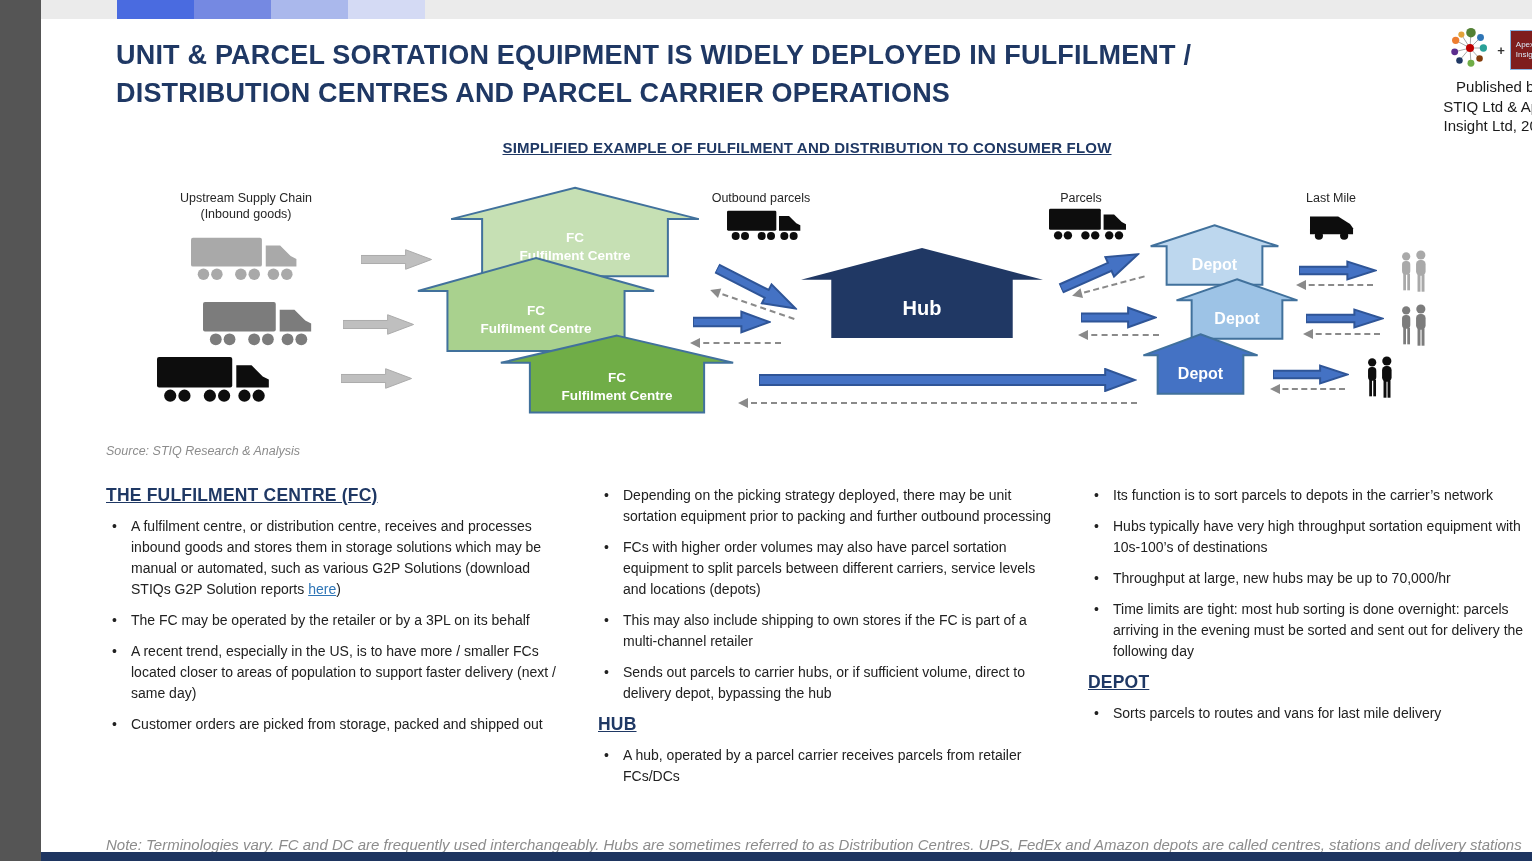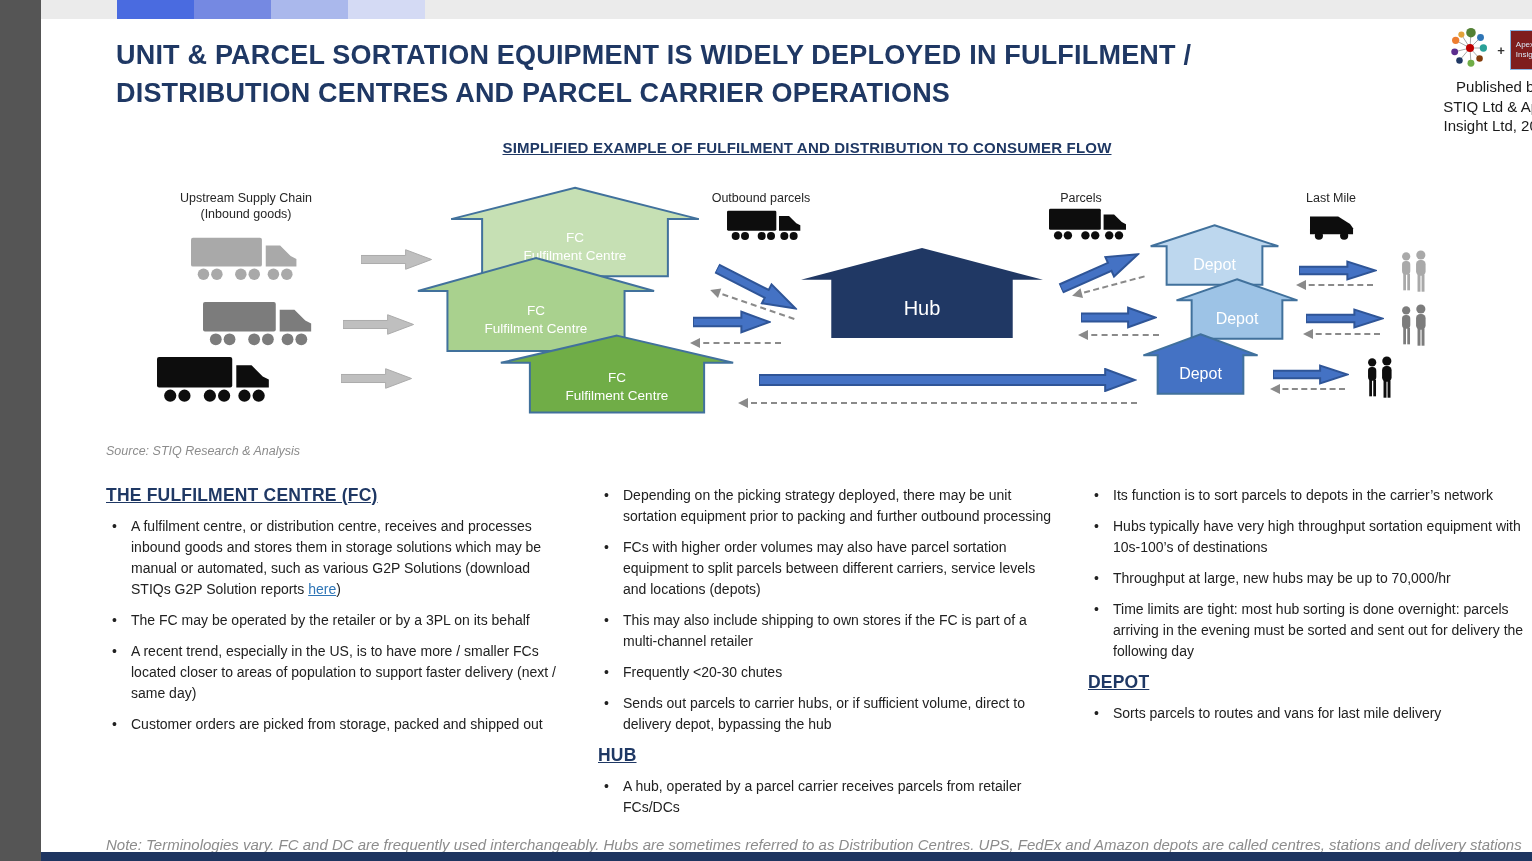--- a/index.html
+++ b/index.html
@@ -30,21 +30,21 @@
   .logo-caption{font-size:15px;color:#1a1a1a;margin-top:3px;line-height:1.3;}
   
   .diagram-title{position:absolute;left:0;right:0;top:139px;text-align:center;font-size:15px;
                  font-weight:bold;color:var(--navy);text-decoration:underline;letter-spacing:.2px;}
   .diagram{position:absolute;left:0;top:178px;width:1532px;height:264px;}
   .abs{position:absolute;}
   .lbl{font-size:12.5px;color:#262626;text-align:center;line-height:1.3;}
   .house{position:absolute;}
   .house > svg{position:absolute;left:0;top:0;width:100%;height:100%;overflow:visible;}
   .house-label{position:absolute;left:0;right:0;top:32%;bottom:0;display:flex;flex-direction:column;
-               justify-content:center;align-items:center;color:#fff;font-weight:normal;line-height:1.35;}
+               justify-content:center;align-items:center;color:#fff;font-weight:bold;line-height:1.35;}
   .fc-label{font-size:13.5px;}
   .hub-label{font-size:20px;}
   .depot-label{font-size:16px;}
   .house-outline{stroke:#41719c;stroke-width:2;vector-effect:non-scaling-stroke;}
   .no-outline{stroke:none;}
   .block-arrow{position:absolute;}
   .block-arrow svg{display:block;width:100%;height:100%;}
   .arrow-blue polygon{fill:var(--c-outbound);stroke:#2f5597;stroke-width:2;vector-effect:non-scaling-stroke;}
   .arrow-gray polygon{fill:var(--c-inbound);stroke:#ababab;stroke-width:1;vector-effect:non-scaling-stroke;}
   .dash-arrow{position:absolute;height:0;border-top:2px dashed var(--c-returns);}
@@ -392,21 +392,20 @@
         <li>Customer orders are picked from storage, packed and shipped out</li>
       </ul>
   </div>
 
   <div class="col col2">
     <ul class="bullets">
 
     <li>Depending on the picking strategy deployed, there may be unit sortation equipment prior to packing and further outbound processing</li>
         <li>FCs with higher order volumes may also have parcel sortation equipment to split parcels between different carriers, service levels and locations (depots)</li>
         <li>This may also include shipping to own stores if the FC is part of a multi-channel retailer</li>
-        <li>Frequently &lt;20-30 chutes</li>
         <li>Sends out parcels to carrier hubs, or if sufficient volume, direct to delivery depot, bypassing the hub</li>
       </ul>
     <h2 class="col-heading mid">HUB</h2>
     <ul class="bullets">
 
     <li>A hub, operated by a parcel carrier receives parcels from retailer FCs/DCs</li>
       </ul>
   </div>
 
   <div class="col col3">

